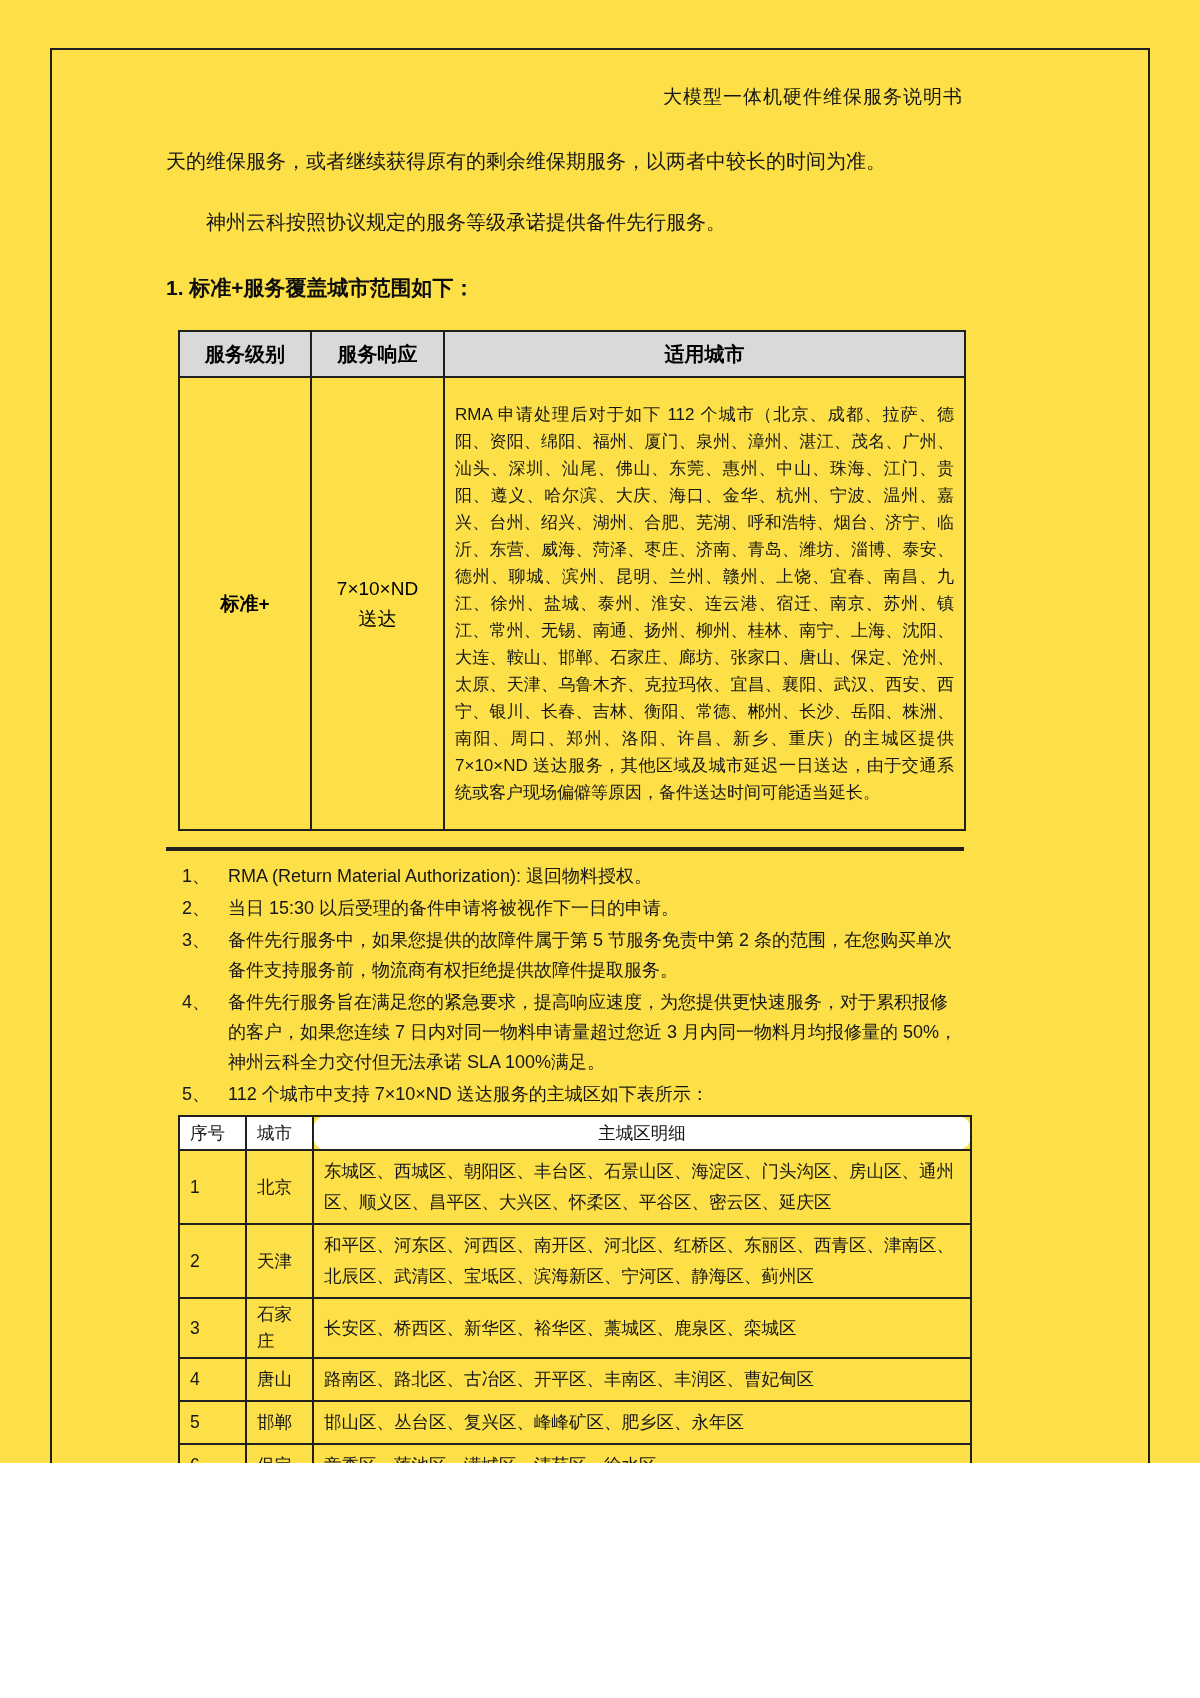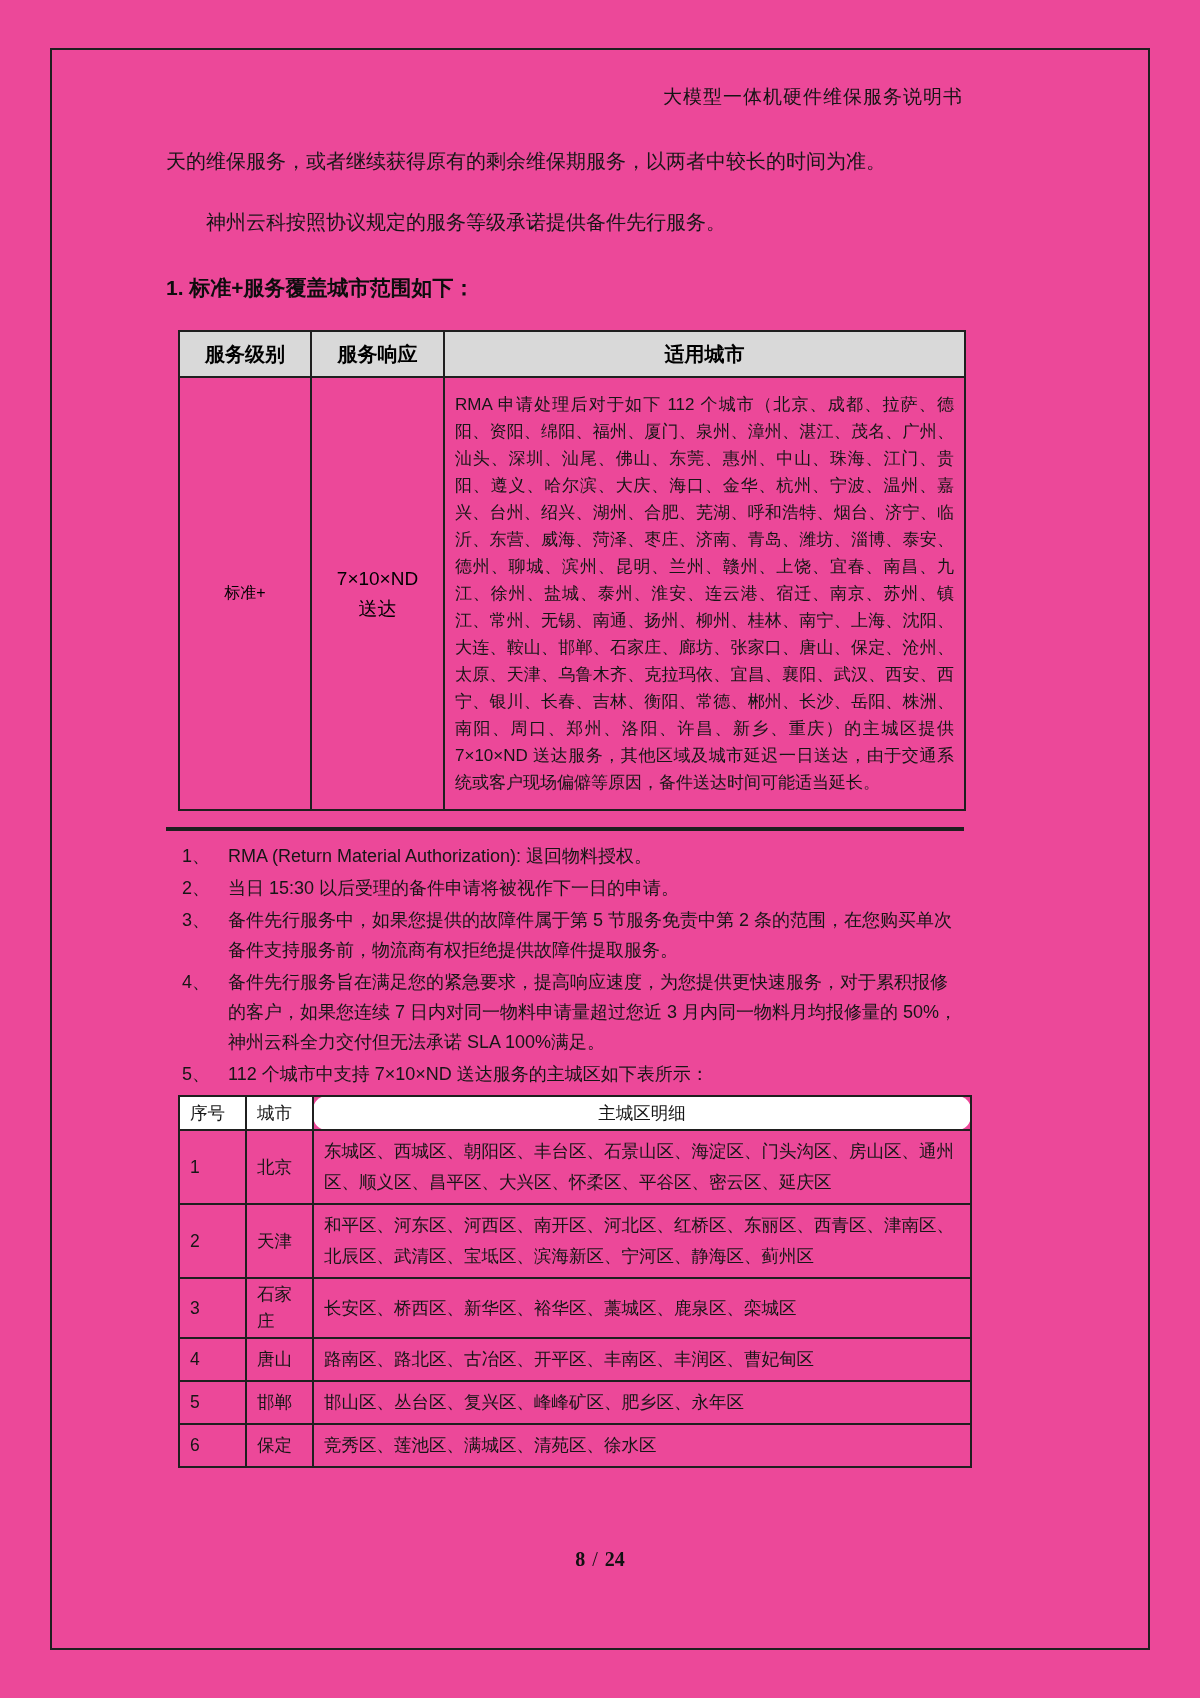--- a/index.html
+++ b/index.html
@@ -1,18 +1,18 @@
 <!DOCTYPE html>
 <html><head>
 <meta charset="utf-8">
 <style>
   * { margin:0; padding:0; box-sizing:border-box; }
   html,body { background:#ffffff; }
   .page {
-    position:relative; width:1200px; height:1698px; background:#ec4899;
+    position:relative; width:1200px; height:1463px; background:#fde047;
     font-family:"Liberation Sans", sans-serif; color:#000; overflow:hidden;
   }
   .page-frame {
     position:absolute; left:50px; top:48px; width:1100px; height:1602px;
     border:2px solid #1f1f1f;
   }
   .header-title {
     position:absolute; top:84px; right:237px;
     font-family:"Liberation Serif","DejaVu Serif",serif;
     font-size:19px; color:#141414; letter-spacing:1px;
@@ -25,25 +25,25 @@
 
   table { border-collapse:collapse; table-layout:fixed; }
   th, td { border:2px solid #1f1f1f; }
 
   .svc-table { margin-top:28px; margin-left:12px; width:786px; }
   .svc-table th {
     background:#d9d9d9; font-size:20px; font-weight:bold;
     height:46px; text-align:center; vertical-align:middle;
   }
   .svc-table td { vertical-align:middle; }
-  .cell-center { text-align:center; font-size:16px; }
+  .cell-center { text-align:center; font-size:19px;font-weight:bold; }
   .response-line { font-size:19px; line-height:30px; text-align:center; }
   .cities-cell {
     font-size:17px; line-height:27px; text-align:justify;
-    padding:13px 10px; color:#161616;
+    padding:23px 10px; color:#161616;
   }
 
   .divider { margin-top:16px; width:798px; height:4px; background:#1f1f1f; }
 
   .notes-heading { margin-top:20px; font-size:19px; font-weight:bold; color:#0d0d0d; }
   .notes { list-style:none; margin-top:10px; }
   .note { display:flex; font-size:18px; line-height:30px; margin-bottom:2px; padding-left:16px; color:#161616; }
   .note-num { flex:none; width:46px; }
   .note-text { flex:1; }
 

